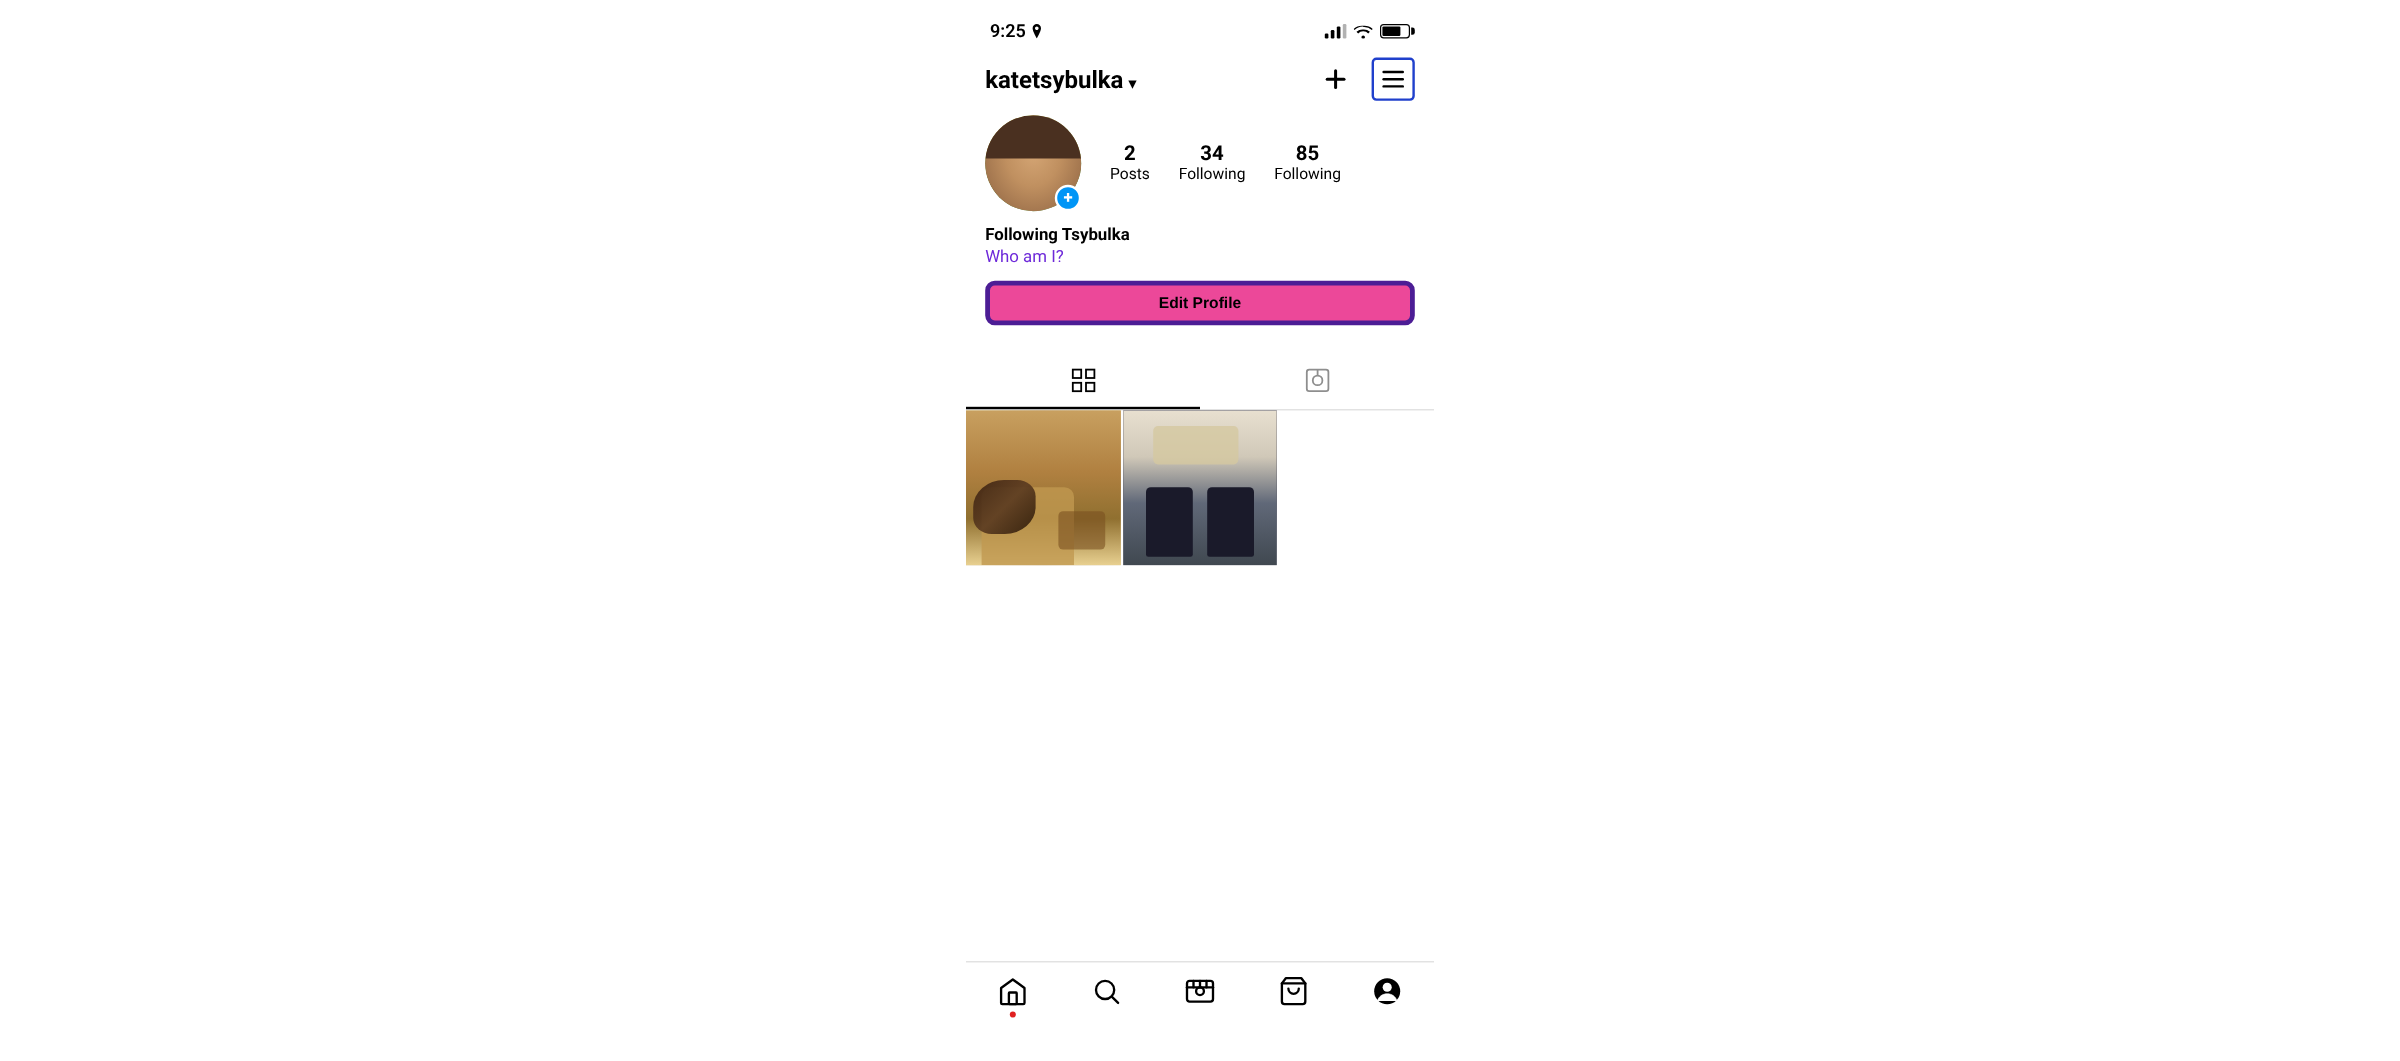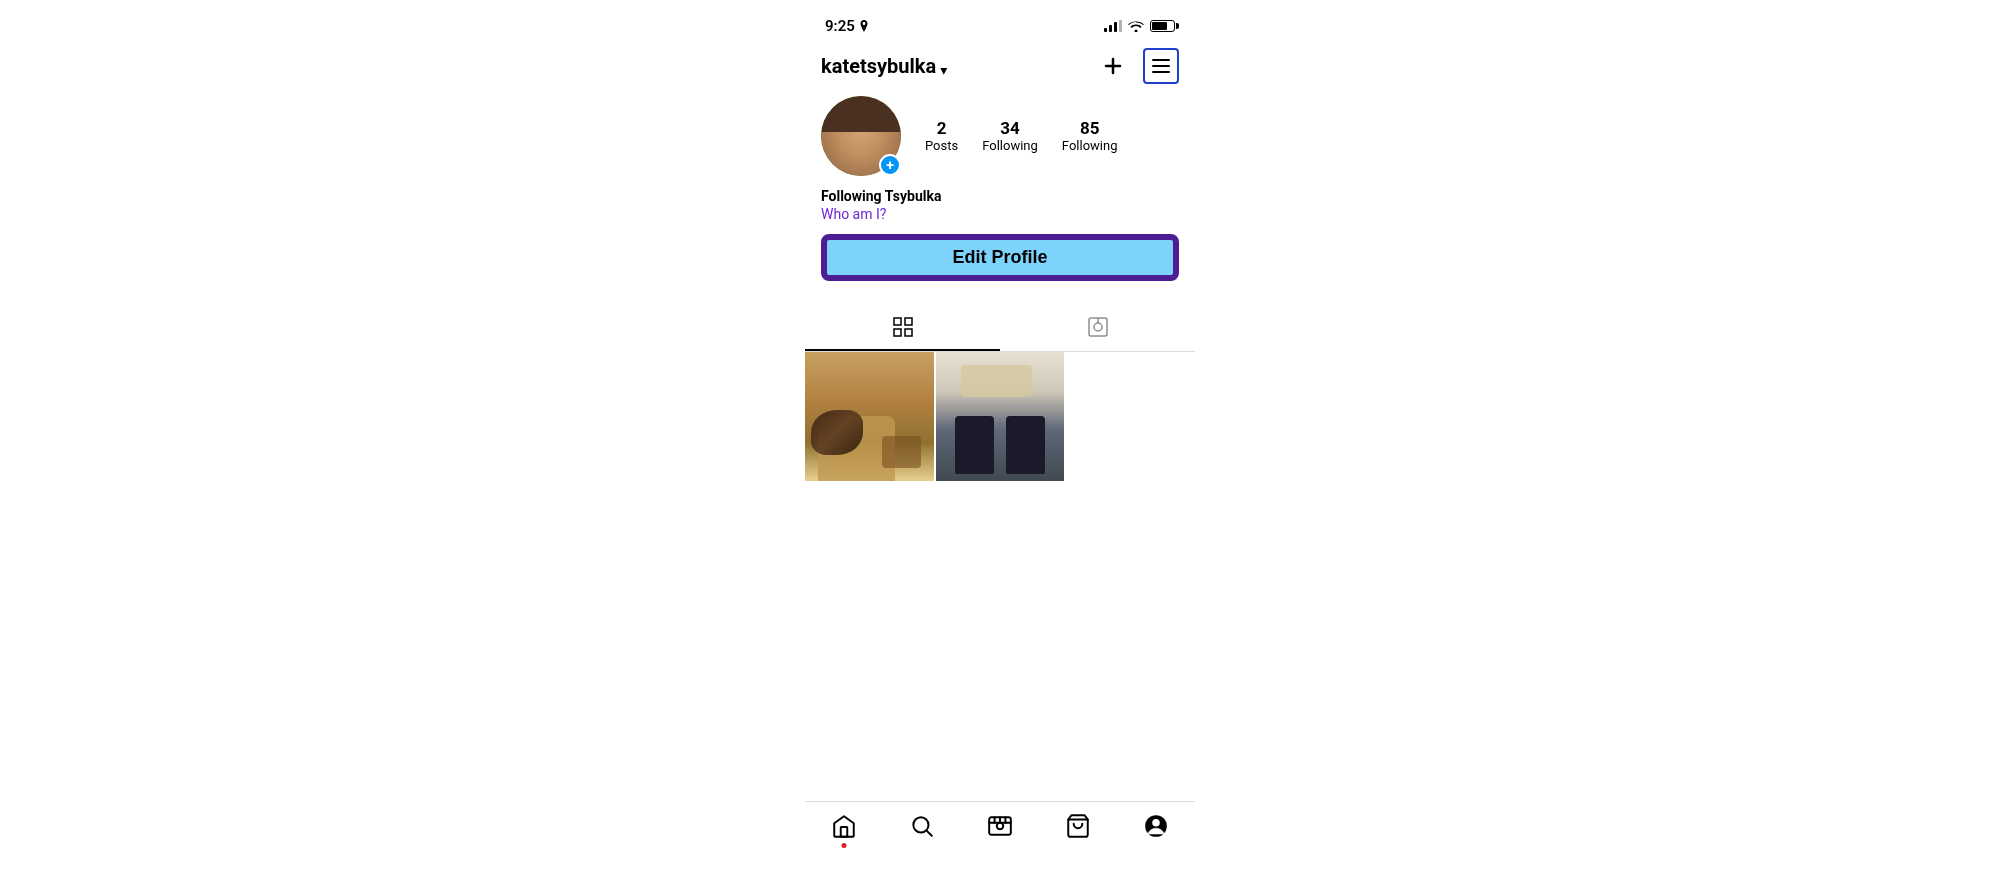--- a/index.html
+++ b/index.html
@@ -267,24 +267,24 @@
 
     .profile-bio {
       font-size: 14px;
       color: #6d28d9;
       margin-bottom: 12px;
     }
 
     .edit-profile-btn {
       width: 100%;
       padding: 7px 16px;
-      border: 6px solid #4c1d95;
+      border: 4px solid #4c1d95;
       border-radius: 8px;
-      background: #7dd3fc;
-      font-size: 18px;
+      background: #ec4899;
+      font-size: 13px;
       font-weight: 600;
       color: #000;
       cursor: pointer;
       text-align: center;
     }
 
     
     .tabs-row {
       display: flex;
       border-bottom: 1px solid #dbdbdb;

